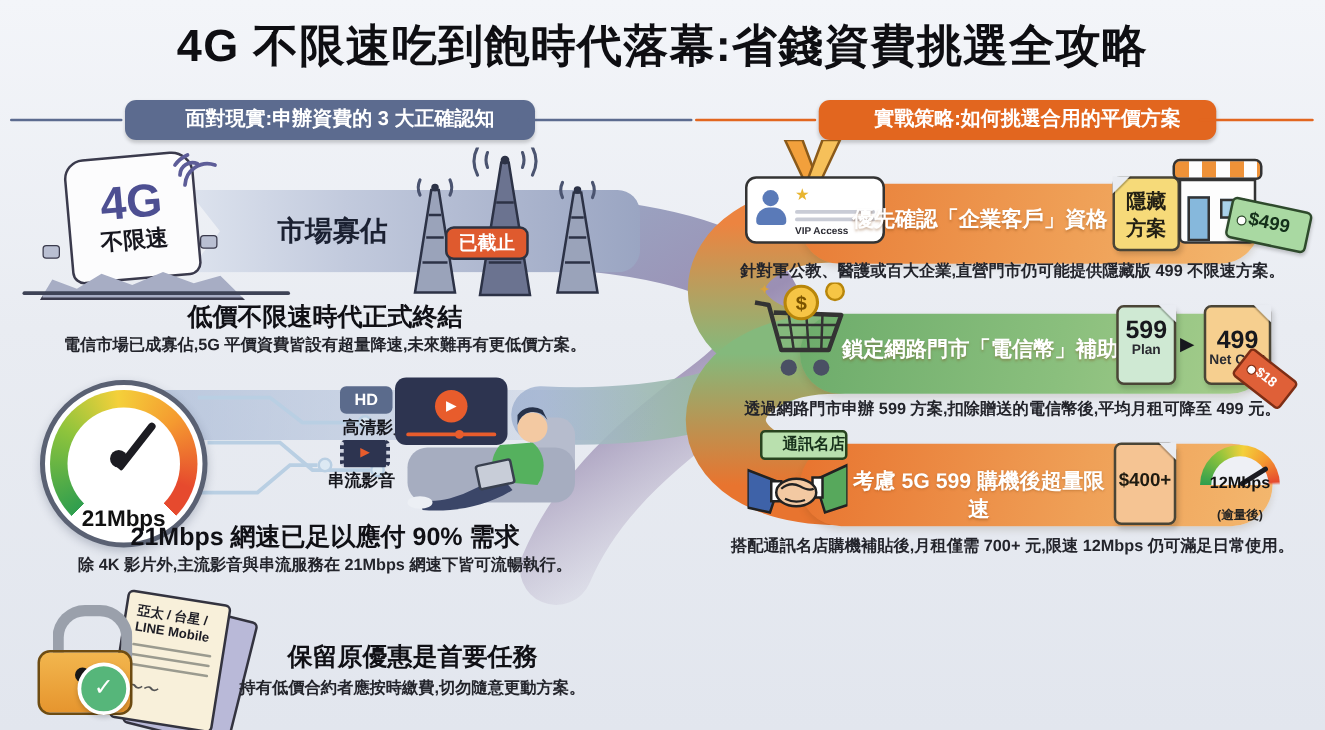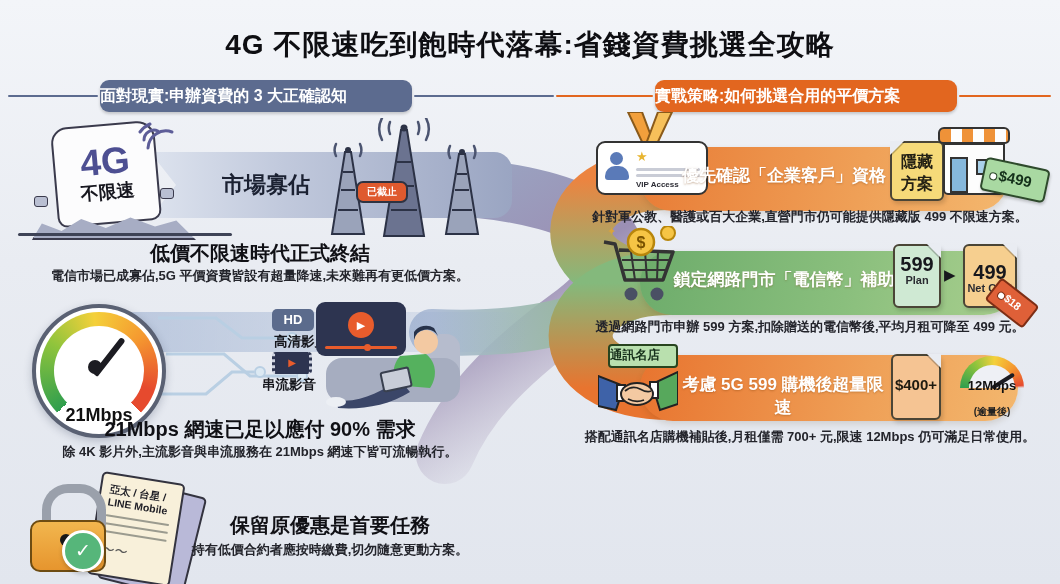--- a/index.html
+++ b/index.html
@@ -4,38 +4,38 @@
 <style>
   html,body{margin:0;padding:0;}
   .stage{
     position:relative;width:1060px;height:584px;overflow:hidden;
     font-family:"Liberation Sans","DejaVu Sans",sans-serif;
     background:linear-gradient(180deg,#f3f5f9 0%,#e9ecf2 45%,#e2e6ee 100%);
     color:#15161a;
   }
   .abs{position:absolute;}
   
-  .title{left:0;top:13px;width:1060px;text-align:center;font-size:28px;font-weight:900;letter-spacing:1px;color:#0e0e12;margin-top:13px;}
-  .pill{height:32px;line-height:32px;color:#fff;font-size:16px;font-weight:800;border-radius:9px;box-shadow:0 2px 3px rgba(0,0,0,.18);}
+  .title{left:0;top:13px;width:1060px;text-align:center;font-size:36px;font-weight:900;letter-spacing:1px;color:#0e0e12;}
+  .pill{height:32px;line-height:32px;text-align:center;color:#fff;font-size:16px;font-weight:800;border-radius:9px;box-shadow:0 2px 3px rgba(0,0,0,.18);padding-left:16px;}
   .pill-left{left:100px;top:80px;width:312px;background:#5c6b8f;}
   .pill-right{left:655px;top:80px;width:302px;background:#e2661f;}
   .rule{height:2px;top:95px;border-radius:2px;}
   .rule-l1{left:8px;width:90px;background:#5c6b8f;}
   .rule-l2{left:414px;width:140px;background:#5c6b8f;}
   .rule-r1{left:556px;width:97px;background:#e2661f;}
   .rule-r2{left:959px;width:92px;background:#e2661f;}
   
   .band1{left:150px;top:152px;width:362px;height:66px;z-index:1;
     background:linear-gradient(90deg,#dde3ee 0%,#c2cadd 35%,#9aa5c2 100%);
     clip-path:polygon(0 0,100% 0,100% 100%,0 100%,26px 50%);
     border-radius:0 18px 18px 0;}
   .band2{left:92px;top:312px;width:436px;height:40px;z-index:1;border-radius:20px;
     background:linear-gradient(90deg,rgba(146,168,204,.55),rgba(146,168,204,.25) 70%,rgba(146,168,204,0));}
   .market-label{left:222px;top:170px;width:115px;font-size:22px;font-weight:900;color:#1b2132;z-index:3;}
-  .closed-badge{left:356px;top:181px;padding:2px 9px;background:#df5a2e;border:2px solid #2e3342;border-radius:7px;color:#fff;font-size:10px;font-weight:800;z-index:4;}
+  .closed-badge{left:356px;top:181px;padding:2px 9px;background:#df5a2e;border:2px solid #2e3342;border-radius:7px;color:#fff;font-size:15px;font-weight:800;z-index:4;}
   .rock-wrap{left:32px;top:124px;width:160px;height:116px;z-index:3;}
   .tombstone{position:absolute;left:22px;top:0;width:100px;height:96px;background:#fcfcfd;border:2.5px solid #3a3a4c;border-radius:16px 18px 10px 10px;transform:rotate(-5deg);display:flex;flex-direction:column;align-items:center;justify-content:center;}
   .rock-4g{font-size:37px;font-weight:900;color:#4d4f92;line-height:36px;}
   .rock-sub{font-size:18px;font-weight:900;color:#17171f;}
   .rubble{position:absolute;left:0;bottom:0;width:160px;height:26px;background:#a7adc4;border:2px solid #3a3a4c;clip-path:polygon(0 100%,6% 45%,18% 70%,30% 30%,45% 60%,60% 25%,75% 55%,88% 35%,100% 100%);}
   .pebble{position:absolute;width:12px;height:9px;background:#b9bfd2;border:1.5px solid #3a3a4c;border-radius:3px;}
   .ground{left:18px;top:233px;width:214px;height:3px;background:#3e4356;border-radius:2px;z-index:3;}
   .h-left{font-size:20px;font-weight:900;color:#101015;text-align:center;z-index:4;}
   .sub-left{font-size:13px;font-weight:700;color:#23242b;text-align:center;z-index:4;}
   .h1s{left:20px;top:240px;width:480px;}
@@ -111,21 +111,21 @@
   .tag-green::before,.tag-red::before{content:"";position:absolute;left:5px;top:50%;margin-top:-3px;width:6px;height:6px;border-radius:50%;background:#fff;border:1.5px solid #2e4a2c;}
   .tag-red{left:988px;top:289px;width:44px;height:24px;background:#df6038;border:2px solid #7d2e15;border-radius:4px;transform:rotate(38deg);z-index:5;font-size:11px;font-weight:900;color:#fff;text-align:center;line-height:22px;}
   .tag-red::before{border-color:#7d2e15;}
   
   .store{left:938px;top:127px;width:72px;height:72px;z-index:4;}
   .store .awning{position:absolute;left:0;top:0;width:72px;height:17px;border:2px solid #333;border-radius:6px 6px 5px 5px;background:repeating-linear-gradient(90deg,#ef9238 0 11px,#fdfdfd 11px 22px);box-sizing:border-box;}
   .store .bodyb{position:absolute;left:5px;top:16px;width:62px;height:52px;background:#fdfdfd;border:2px solid #333;border-radius:0 0 5px 5px;box-sizing:border-box;}
   .store .door{position:absolute;left:12px;top:30px;width:18px;height:36px;background:#86b8dc;border:2px solid #333;box-sizing:border-box;}
   .store .win{position:absolute;left:38px;top:32px;width:20px;height:16px;background:#aad2ea;border:2px solid #333;box-sizing:border-box;}
   
-  .shop-sign{left:608px;top:344px;width:66px;height:20px;background:#b9e0ae;border:2px solid #28441f;border-radius:4px;z-index:5;font-size:12.5px;font-weight:900;color:#17301b;text-align:left;line-height:19px;}
+  .shop-sign{left:608px;top:344px;width:66px;height:20px;background:#b9e0ae;border:2px solid #28441f;border-radius:4px;z-index:5;font-size:12.5px;font-weight:900;color:#17301b;text-align:right;line-height:19px;}
   .handshake{left:598px;top:360px;z-index:4;}
   .cart{left:596px;top:226px;z-index:4;}
   .person{left:320px;top:318px;z-index:3;}
   .circuit{left:158px;top:300px;z-index:2;}
   .towers{left:318px;top:118px;z-index:3;}
   .rocksig{left:138px;top:120px;z-index:4;}
   .ribbons{left:0;top:0;z-index:1;}
   .mini-gauge{left:960px;top:354px;width:64px;height:74px;z-index:4;text-align:center;}
   .mini-arc{position:absolute;left:0;top:2px;width:64px;height:32px;border-radius:64px 64px 0 0;
     background:conic-gradient(from 270deg at 50% 100%,#2f9e4e 0deg,#8fc43c 55deg,#f4d03a 95deg,#f59a30 135deg,#e64a2e 175deg,rgba(0,0,0,0) 180deg);}

